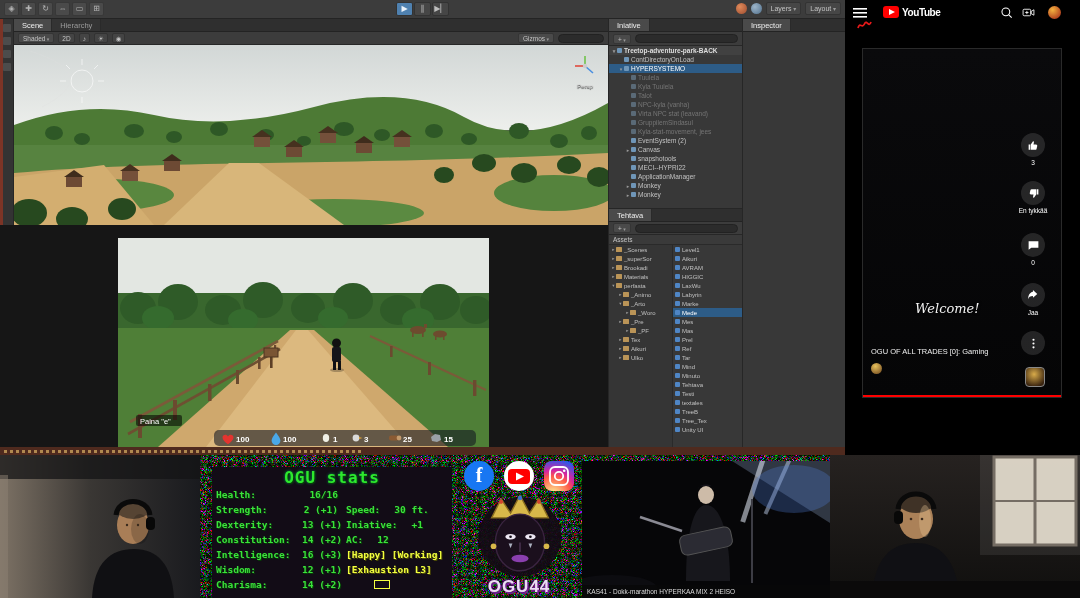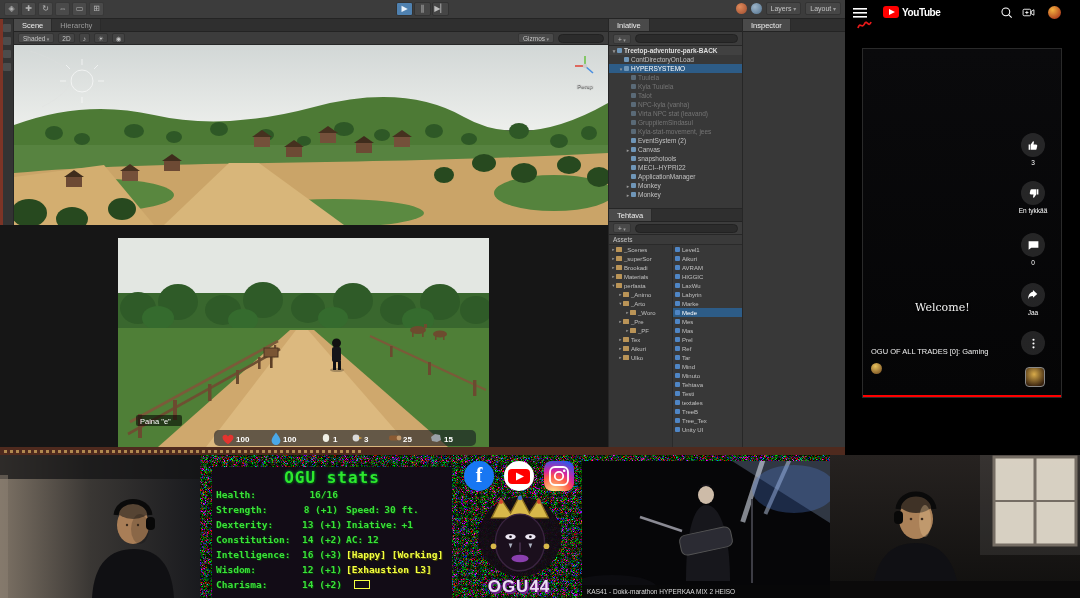--- a/index.html
+++ b/index.html
@@ -94,22 +94,22 @@
   .yt-logo-text{font-size:10px;font-weight:bold;letter-spacing:-.4px;}
   .yt-hicon{position:absolute;top:2px;width:13px;height:13px;}
   .yt-avatar{position:absolute;top:2px;width:13px;height:13px;border-radius:50%;
              background:radial-gradient(circle at 35% 30%,#f3b13f,#b4431f 75%);}
   .yt-req{position:absolute;left:30px;top:17px;line-height:10.5px;}
   .yt-req .l1{color:#e61919;font-size:10.5px;font-weight:bold;}
   .yt-req .l2,.yt-req .l3{color:#ffd400;font-size:9px;font-weight:bold;}
   .yt-squig{position:absolute;left:12px;top:19px;}
   .yt-card{position:absolute;left:17px;top:48px;width:200px;height:350px;background:linear-gradient(180deg,#0a0a0c,#050506);
            border:1px solid #2a2a2a;}
-  .yt-welcome{position:absolute;left:52px;top:252px;font-family:"DejaVu Serif",serif;
-              font-size:11px;color:#f2f2f2;text-shadow:0 0 3px #000;}
+  .yt-welcome{position:absolute;left:52px;top:252px;font-family:"DejaVu Serif",serif;font-style:italic;
+              font-size:13px;color:#f2f2f2;text-shadow:0 0 3px #000;}
   .yt-title{position:absolute;left:8px;top:298px;width:150px;font-size:7.5px;color:#f0f0f0;}
   .yt-channel{position:absolute;left:8px;top:314px;display:flex;align-items:center;gap:4px;}
   .yt-channel .cav{width:11px;height:11px;border-radius:50%;background:radial-gradient(circle at 40% 30%,#e7c15c,#6b431c);}
   .yt-channel .cname{font-size:8px;font-weight:bold;color:#fff;}
   .yt-action{position:absolute;right:8px;width:40px;text-align:center;}
   .yt-action .circ{width:24px;height:24px;margin:0 auto;border-radius:50%;background:rgba(255,255,255,.12);
                    display:flex;align-items:center;justify-content:center;}
   .yt-action .albl{font-size:6.5px;color:#fff;margin-top:2px;}
   .yt-railav{position:absolute;right:16px;top:318px;width:20px;height:20px;border-radius:4px;border:1px solid #888;
              background:radial-gradient(circle at 45% 35%,#d8ab4a,#3a2410 80%);}
@@ -122,21 +122,21 @@
   .noise-zone{position:absolute;left:200px;top:0;width:630px;height:143px;overflow:hidden;}
   .noise-zone svg.noise{position:absolute;left:0;top:0;filter:contrast(1.5) saturate(1.8) brightness(1.05);}
 
   .stats-panel{position:absolute;left:12px;top:12px;width:240px;height:131px;background:#120c16;padding:1px 4px;}
   .stats-title{font-family:"DejaVu Sans Mono",monospace;font-weight:bold;font-size:16px;color:#2ee82e;
                text-align:center;letter-spacing:1px;text-shadow:1px 1px 0 #063f06,0 0 3px #0a5;}
   .srow{display:grid;grid-template-columns:86px 44px auto;height:15px;align-items:center;
         font-family:"DejaVu Sans Mono",monospace;font-weight:bold;font-size:9.5px;color:#3ae23a;
         text-shadow:1px 1px 0 #063f06;white-space:nowrap;}
   .srow .lv{text-align:right;padding-right:8px;}
-  .srow .rgrp{display:flex;gap:4px;align-items:center;}
+  .srow .rgrp{display:flex;gap:14px;align-items:center;}
   .srow .status{color:#f2ff3f;text-shadow:1px 1px 0 #4c4a06;}
   .sbox{display:none;width:16px;height:9px;border:1px solid #f2ff3f;}
   .sbox.show{display:inline-block;}
 
   .social-row{position:absolute;left:264px;top:6px;display:flex;gap:10px;}
   .soc{width:30px;height:30px;}
   .fb{border-radius:50%;background:#1877f2;color:#fff;font-weight:bold;font-size:20px;text-align:center;line-height:29px;
       font-family:"Liberation Serif",serif;}
   .ig{border-radius:8px;background:radial-gradient(circle at 30% 110%,#fdf497,#fd5949 45%,#d6249f 60%,#285aeb 90%);
       display:flex;align-items:center;justify-content:center;}
@@ -864,21 +864,21 @@
               <span class="lv">16/16</span>
               <span class="rgrp">
                 <span></span>
                 <span></span>
 
               </span>
             </div>
 
             <div class="srow">
               <span class="ll">Strength:</span>
-              <span class="lv">8 (+1)</span>
+              <span class="lv">2 (+1)</span>
               <span class="rgrp">
                 <span>Speed:</span>
                 <span>30 ft.</span>
 
               </span>
             </div>
 
             <div class="srow">
               <span class="ll">Dexterity:</span>
               <span class="lv">13 (+1)</span>

